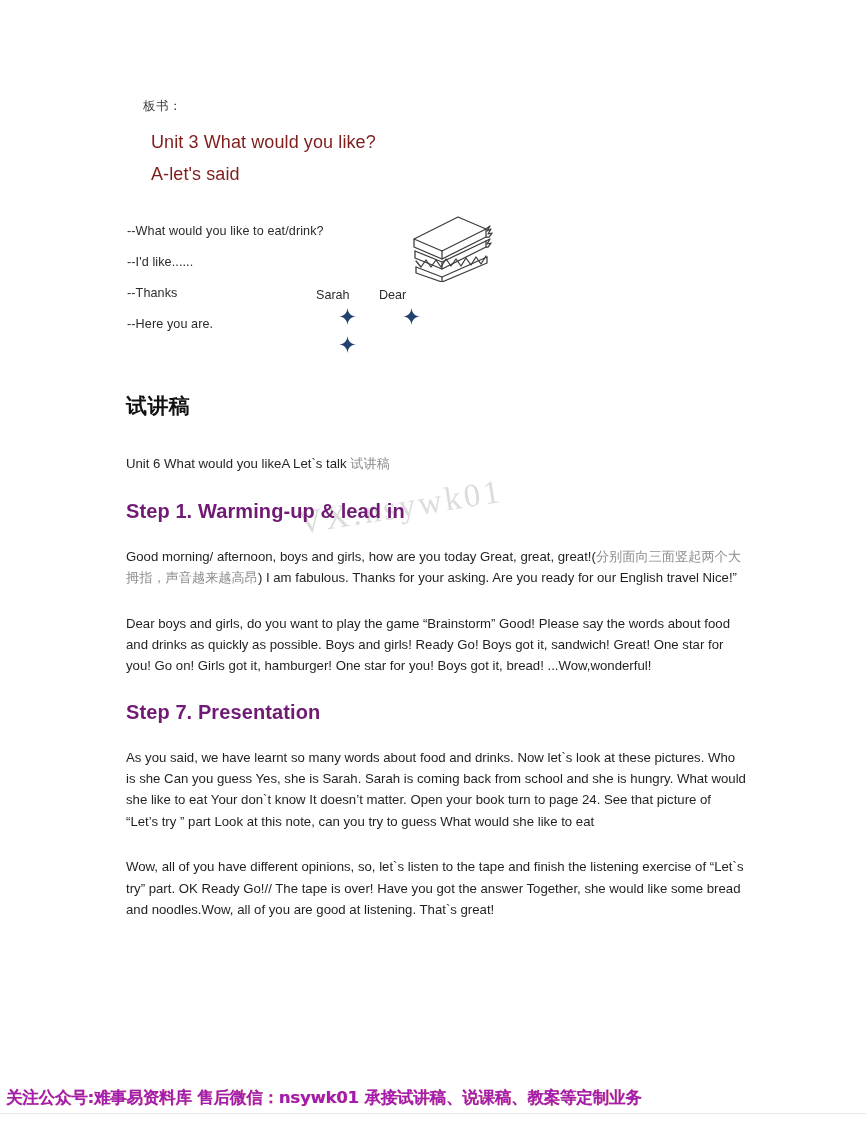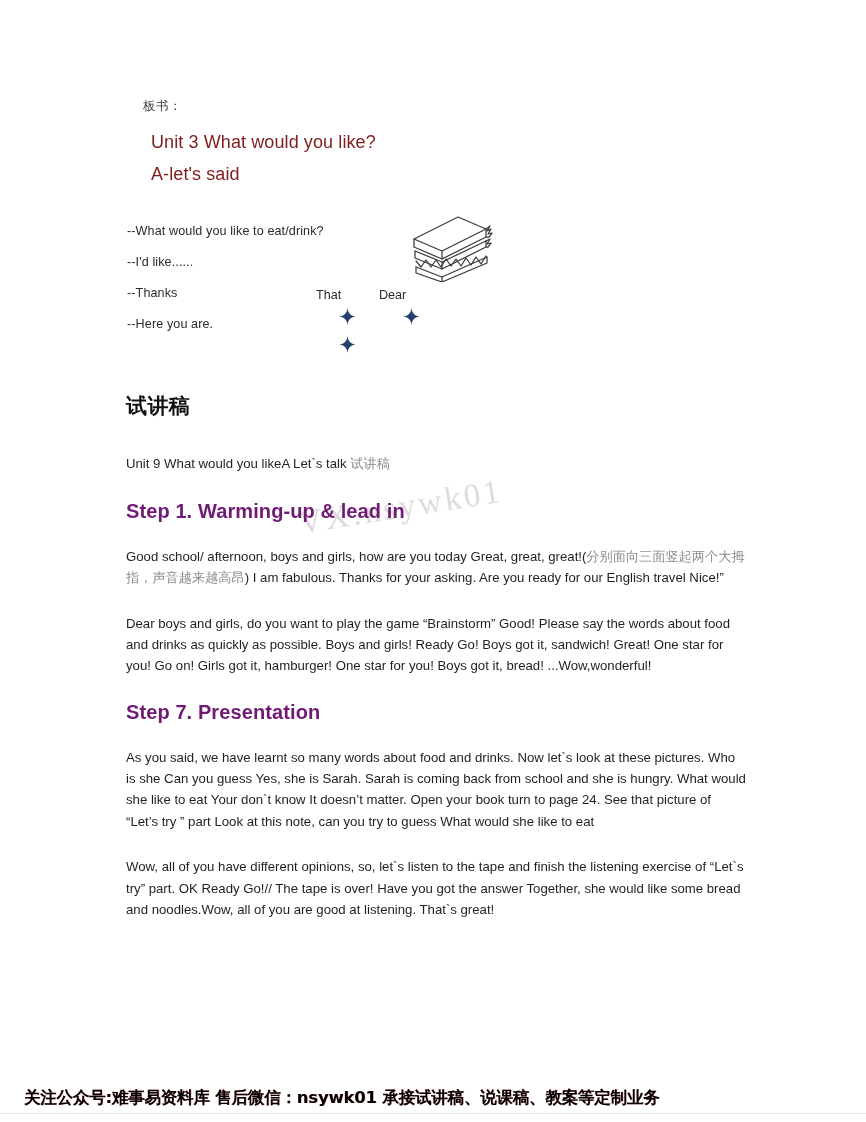--- a/index.html
+++ b/index.html
@@ -170,23 +170,23 @@
     width: 866px;
     height: 30px;
     display: flex;
     align-items: center;
     overflow: hidden;
   }
   .footer-text {
     font-family: "DejaVu Sans", "Liberation Sans", sans-serif;
     font-size: 16.5px;
     font-weight: bold;
-    color: #000000;
+    color: #a21caf;
     white-space: nowrap;
-    padding-left: 24px;
+    padding-left: 6px;
     letter-spacing: -0.2px;
     text-shadow: 0.5px 0 0 rgba(224,60,45,0.55);
   }
   .footer-rule {
     position: absolute;
     left: 0;
     top: 1113px;
     width: 866px;
     height: 1px;
     background: #e9e9e9;
@@ -228,21 +228,21 @@
       <path d="M14 55 L14 61 L40 70"></path>
       <path d="M85 45 L85 51 L40 70 L40 65"></path>
 
       <path d="M84 17 L88 14 L85 19 L89 17 L86 22 L90 21 L87 25 L84 25"></path>
       <path d="M84 29 L88 27 L85 32 L89 31 L86 35 L84 35"></path>
     </svg>
   </div>
 
   <div class="scoreboard">
     <div class="score-headers">
-      <div class="score-col-head">That</div>
+      <div class="score-col-head">Sarah</div>
       <div class="score-col-head girls">Dear</div>
     </div>
     <div class="score-stars">
       <div class="star-col">
         <span class="star">
           <svg width="17" height="17" viewBox="0 0 20 20" xmlns="http://www.w3.org/2000/svg">
             <path d="M10 0 C10.6 6.2 13.8 9.4 20 10 C13.8 10.6 10.6 13.8 10 20 C9.4 13.8 6.2 10.6 0 10 C6.2 9.4 9.4 6.2 10 0 Z" fill="#22416f"></path>
           </svg>
         </span>
         <span class="star">
@@ -260,25 +260,25 @@
       </div>
     </div>
   </div>
 
   <div class="watermark">VX:nsywk01</div>
 
   <div class="doc-body">
 
     <h1 class="doc-h1">试讲稿</h1>
 
-    <p class="doc-subtitle"><span>Unit 9 What would you likeA Let`s talk </span><span class="cn">试讲稿</span></p>
+    <p class="doc-subtitle"><span>Unit 6 What would you likeA Let`s talk </span><span class="cn">试讲稿</span></p>
 
     <h2 class="doc-h2">Step 1. Warming-up &amp; lead in</h2>
 
-    <p class="doc-p"><span>Good school/ afternoon, boys and girls, how are you today Great, great, great!(</span><span class="cn">分别面向三面竖起两个大拇指，声音越来越高昂</span><span>) I am fabulous. Thanks for your asking. Are you ready for our English travel Nice!”</span></p>
+    <p class="doc-p"><span>Good morning/ afternoon, boys and girls, how are you today Great, great, great!(</span><span class="cn">分别面向三面竖起两个大拇指，声音越来越高昂</span><span>) I am fabulous. Thanks for your asking. Are you ready for our English travel Nice!”</span></p>
 
     <p class="doc-p">Dear boys and girls, do you want to play the game “Brainstorm” Good! Please say the words about food and drinks as quickly as possible. Boys and girls! Ready Go! Boys got it, sandwich! Great! One star for you! Go on! Girls got it, hamburger! One star for you! Boys got it, bread! ...Wow,wonderful!</p>
 
     <h2 class="doc-h2 section-2">Step 7. Presentation</h2>
 
     <p class="doc-p">As you said, we have learnt so many words about food and drinks. Now let`s look at these pictures. Who is she Can you guess Yes, she is Sarah. Sarah is coming back from school and she is hungry. What would she like to eat Your don`t know It doesn’t matter. Open your book turn to page 24. See that picture of “Let’s try ” part Look at this note, can you try to guess What would she like to eat</p>
 
     <p class="doc-p">Wow, all of you have different opinions, so, let`s listen to the tape and finish the listening exercise of “Let`s try” part. OK Ready Go!// The tape is over! Have you got the answer Together, she would like some bread and noodles.Wow, all of you are good at listening. That`s great!</p>
 
   </div>

